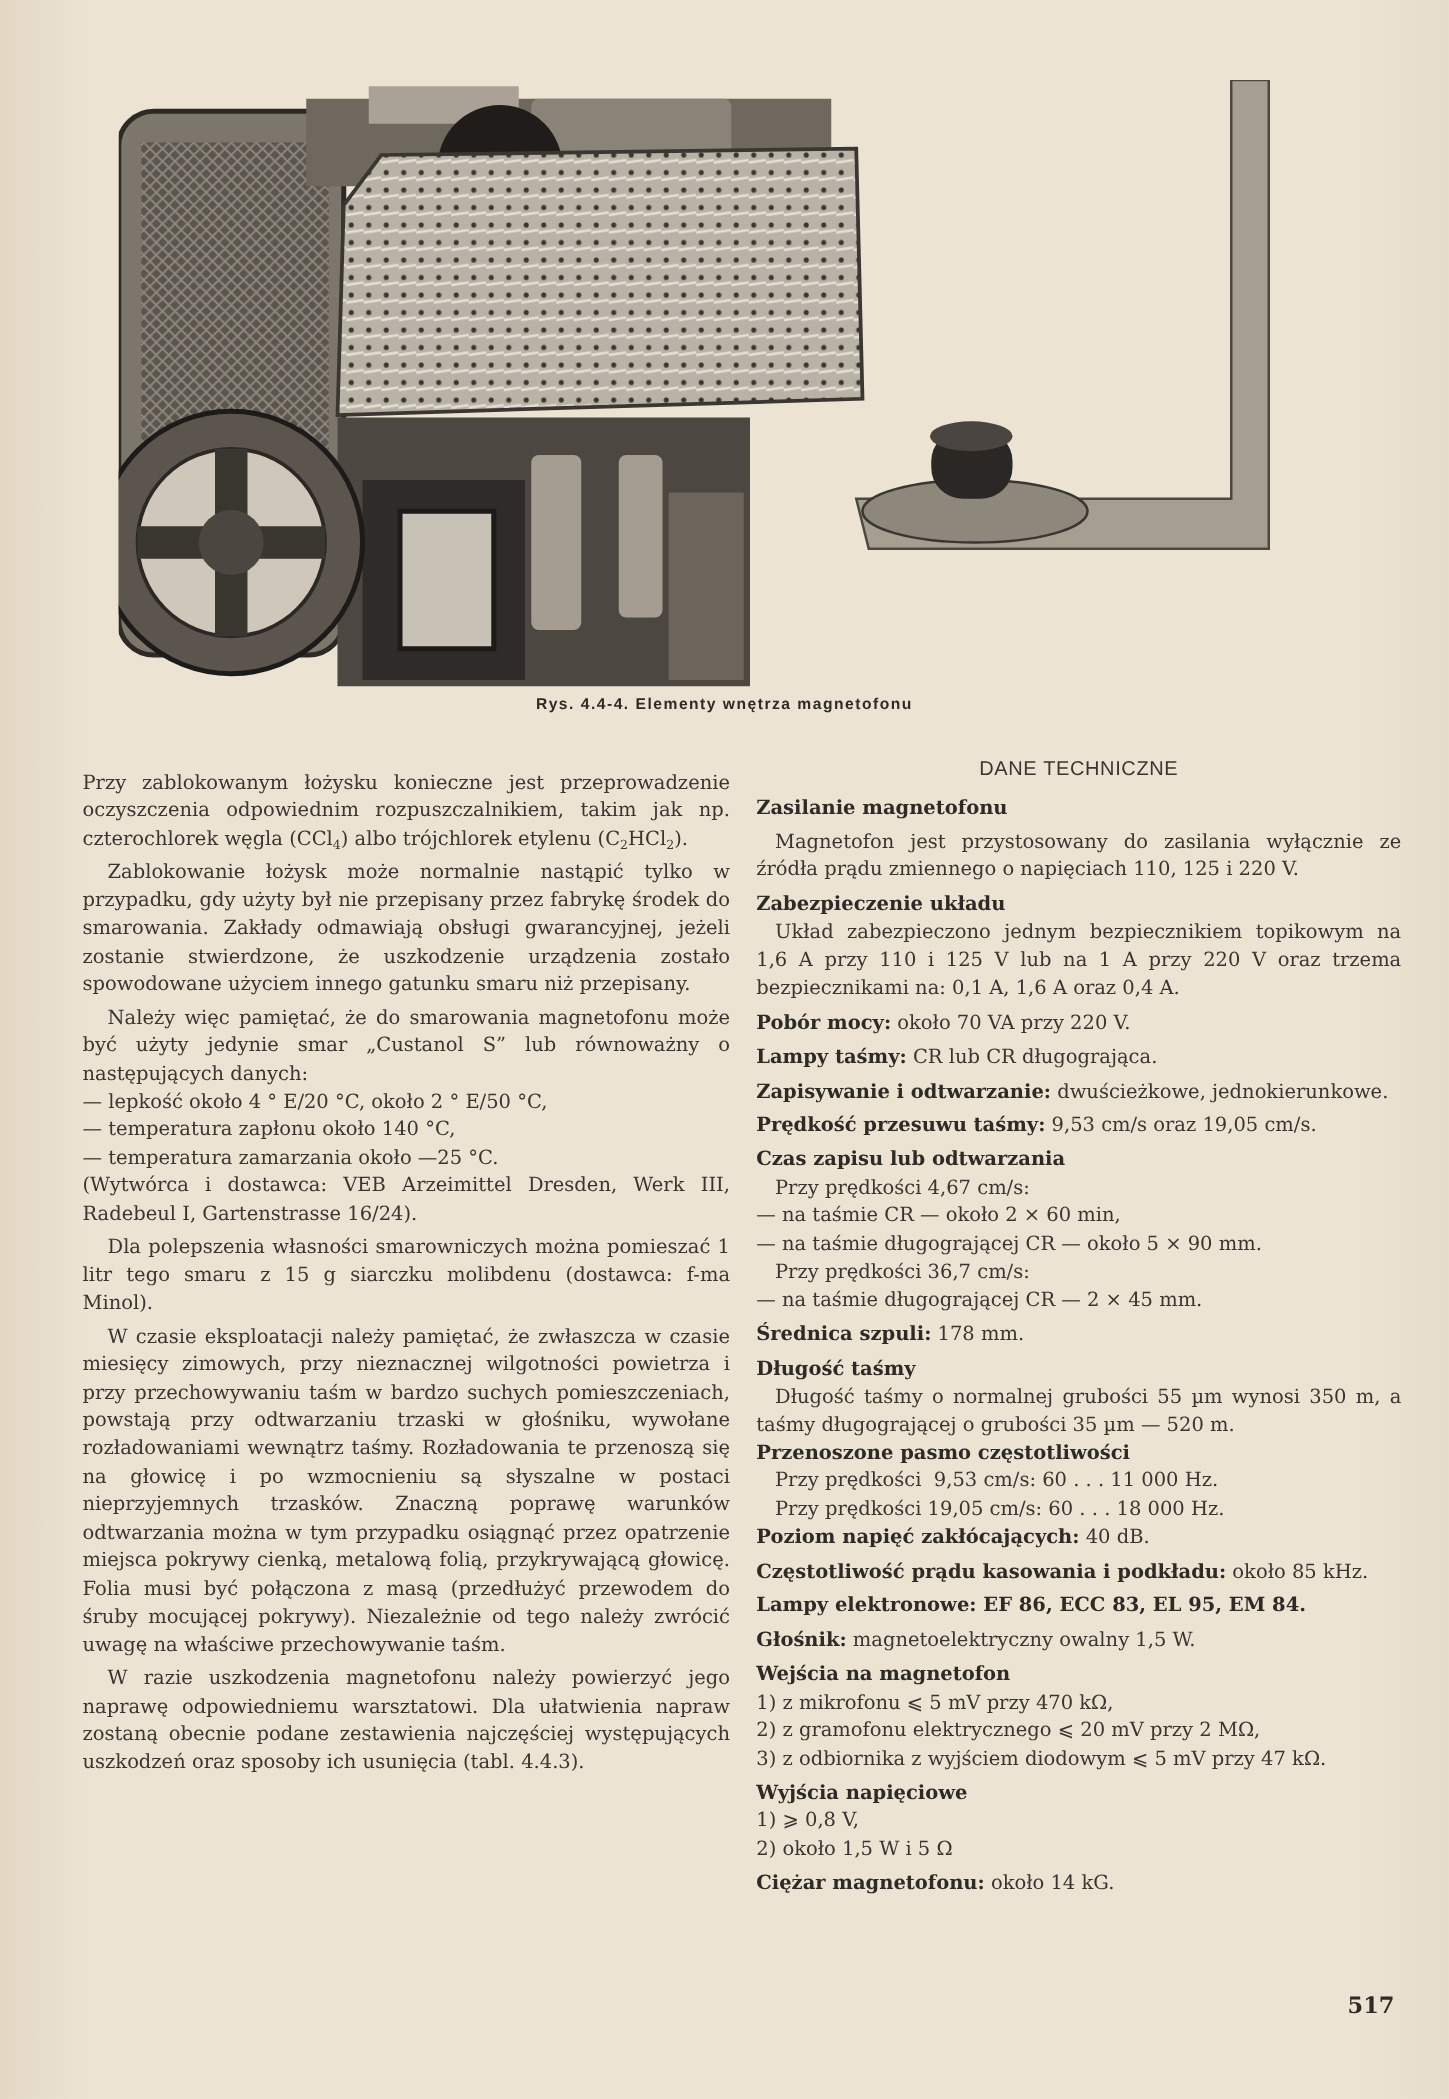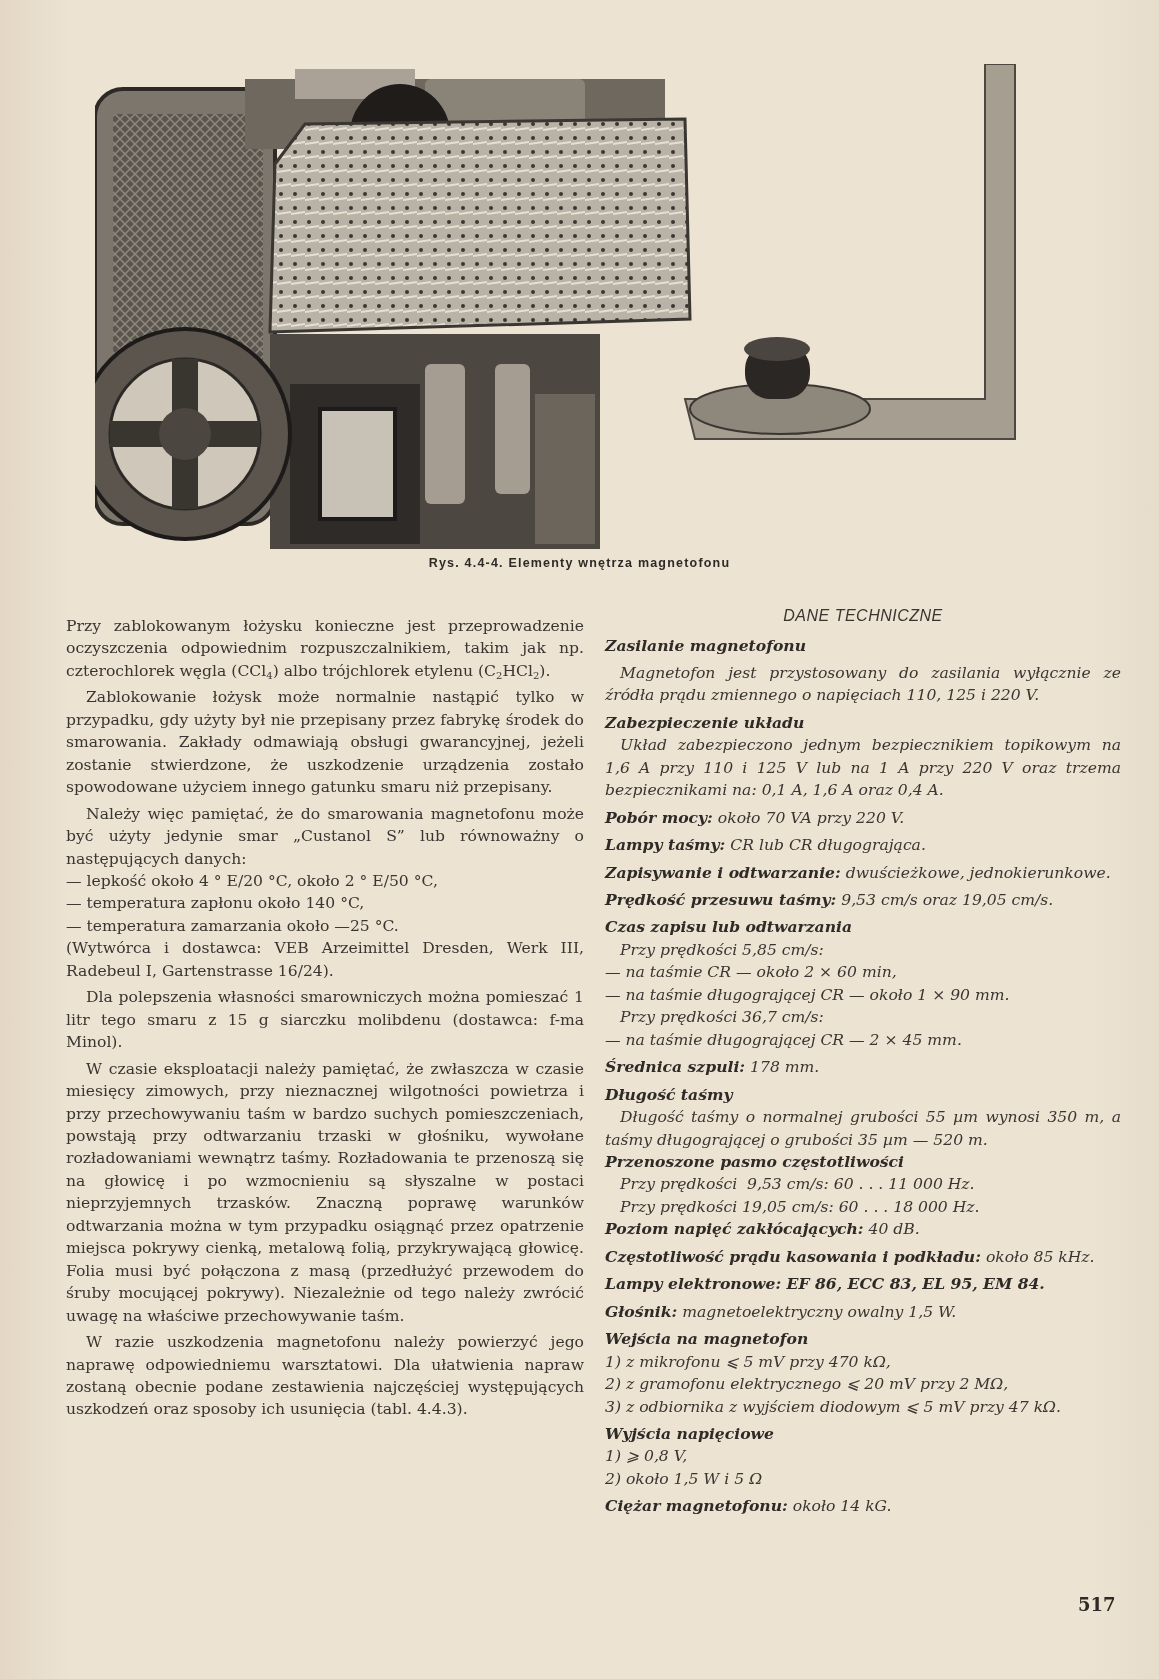--- a/index.html
+++ b/index.html
@@ -13,21 +13,21 @@
   .photo {
     position:absolute; left:95px; top:64px; width:985px; height:490px;
   }
   .caption {
     position:absolute; left:0; width:100%; top:556px; text-align:center;
     font-family:Liberation Sans, sans-serif; font-weight:bold; font-size:12.5px; letter-spacing:1.2px;
     color:#2e2a26;
   }
   .col { position:absolute; font-size:15.6px; line-height:22.45px; }
   .left { left:66px; top:615px; width:518px; text-align:justify; }
-  .right { left:605px; top:605px; width:516px;font-style:italic; }
+  .right { left:605px; top:605px; width:516px; }
   .left p { margin:0 0 4px 0; text-indent:20px; hyphens:none; }
   .left p.noind { text-indent:0; }
   .left .dash { margin:0; text-indent:0; }
   .heading-center { text-align:center; font-family:"Liberation Sans", sans-serif; font-size:16px; letter-spacing:0.5px; margin:0 0 8px 0; }
   .right b { font-weight:bold; color:#2e2a26; }
   .right .ind { padding-left:15px; }
   .right .line { margin:0; }
   .right .gap { margin-top:5px; }
   .right .just { text-align:justify; }
   .pagenum {
@@ -101,23 +101,23 @@
 
   <div class="line gap"><b>Zabezpieczenie układu</b></div>
   <div class="line just" style="text-indent:15px">Układ zabezpieczono jednym bezpiecznikiem topikowym na 1,6 A przy 110 i 125 V lub na 1 A przy 220 V oraz trzema bezpiecznikami na: 0,1 A, 1,6 A oraz 0,4 A.</div>
 
   <div class="line gap"><b>Pobór mocy:</b><span> około 70 VA przy 220 V.</span></div>
   <div class="line gap"><b>Lampy taśmy:</b><span> CR lub CR długogrająca.</span></div>
   <div class="line gap"><b>Zapisywanie i odtwarzanie:</b><span> dwuścieżkowe, jednokierunkowe.</span></div>
   <div class="line gap"><b>Prędkość przesuwu taśmy:</b><span> 9,53 cm/s oraz 19,05 cm/s.</span></div>
 
   <div class="line gap"><b>Czas zapisu lub odtwarzania</b></div>
-  <div class="line ind">Przy prędkości 5,85 cm/s:</div>
+  <div class="line ind">Przy prędkości 4,67 cm/s:</div>
   <div class="line">— na taśmie CR — około 2 × 60 min,</div>
-  <div class="line">— na taśmie długogrającej CR — około 1 × 90 mm.</div>
+  <div class="line">— na taśmie długogrającej CR — około 5 × 90 mm.</div>
   <div class="line ind">Przy prędkości 36,7 cm/s:</div>
   <div class="line">— na taśmie długogrającej CR — 2 × 45 mm.</div>
 
   <div class="line gap"><b>Średnica szpuli:</b><span> 178 mm.</span></div>
 
   <div class="line gap"><b>Długość taśmy</b></div>
   <div class="line just" style="text-indent:15px">Długość taśmy o normalnej grubości 55 µm wynosi 350 m, a taśmy długogrającej o grubości 35 µm — 520 m.</div>
 
   <div class="line"><b>Przenoszone pasmo częstotliwości</b></div>
   <div class="line ind" style="white-space:pre">Przy prędkości  9,53 cm/s: 60 . . . 11 000 Hz.</div>

